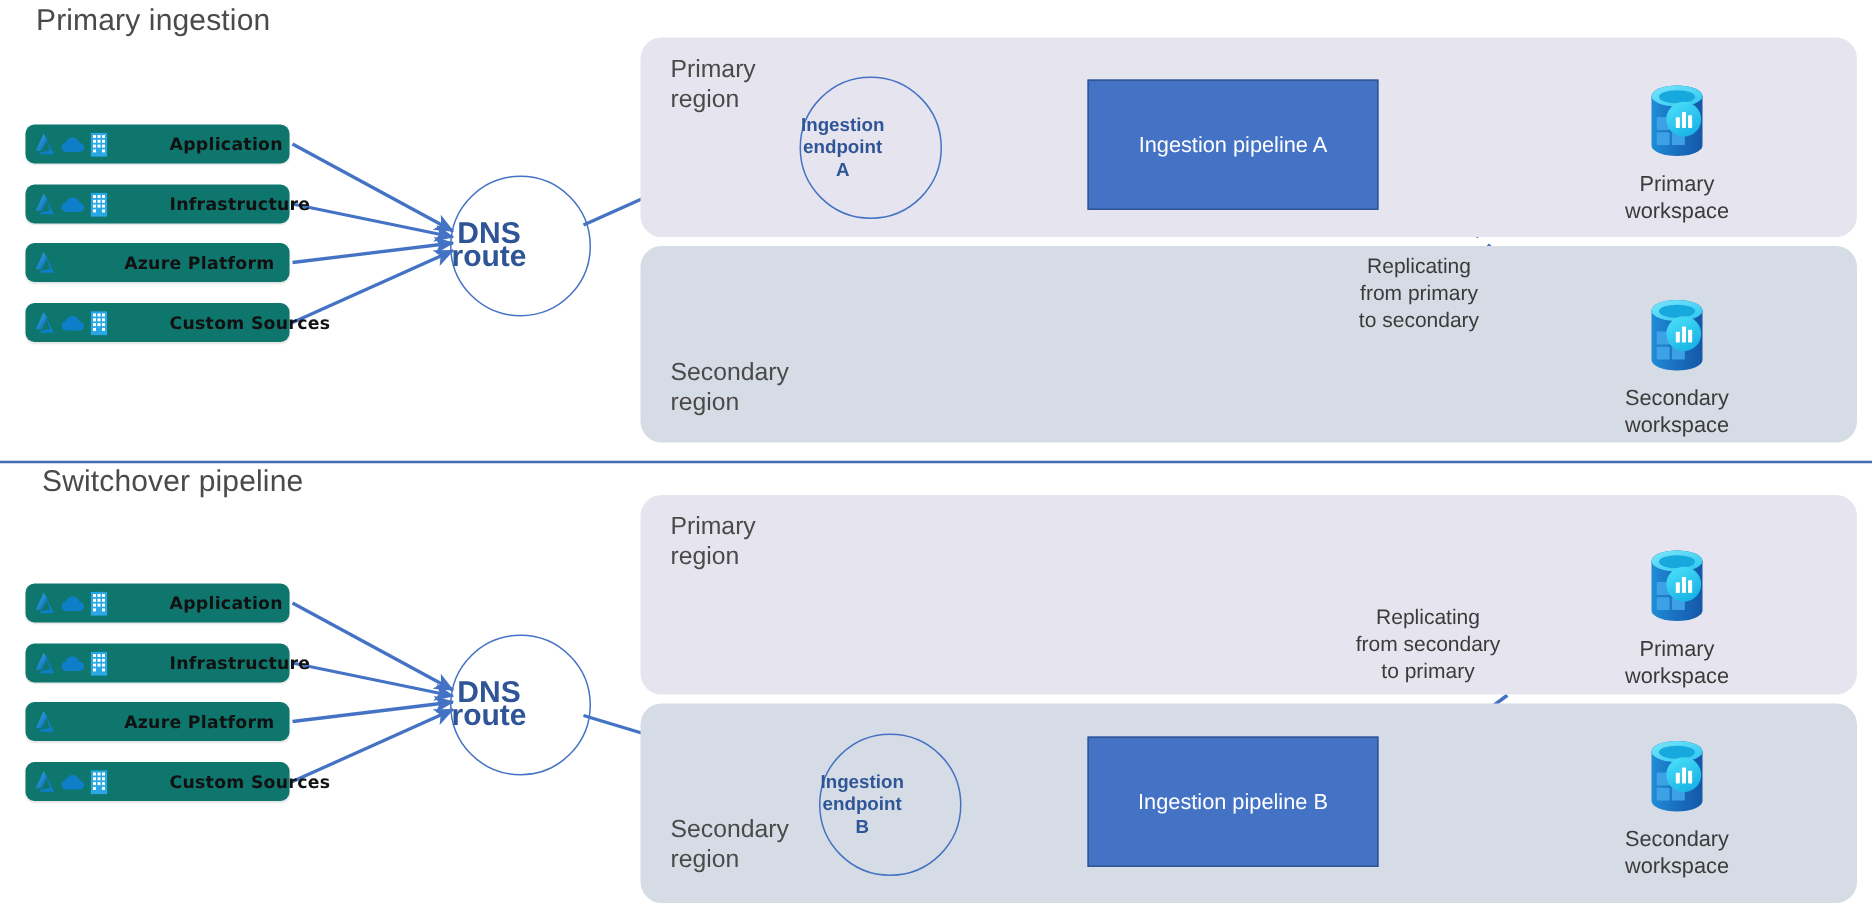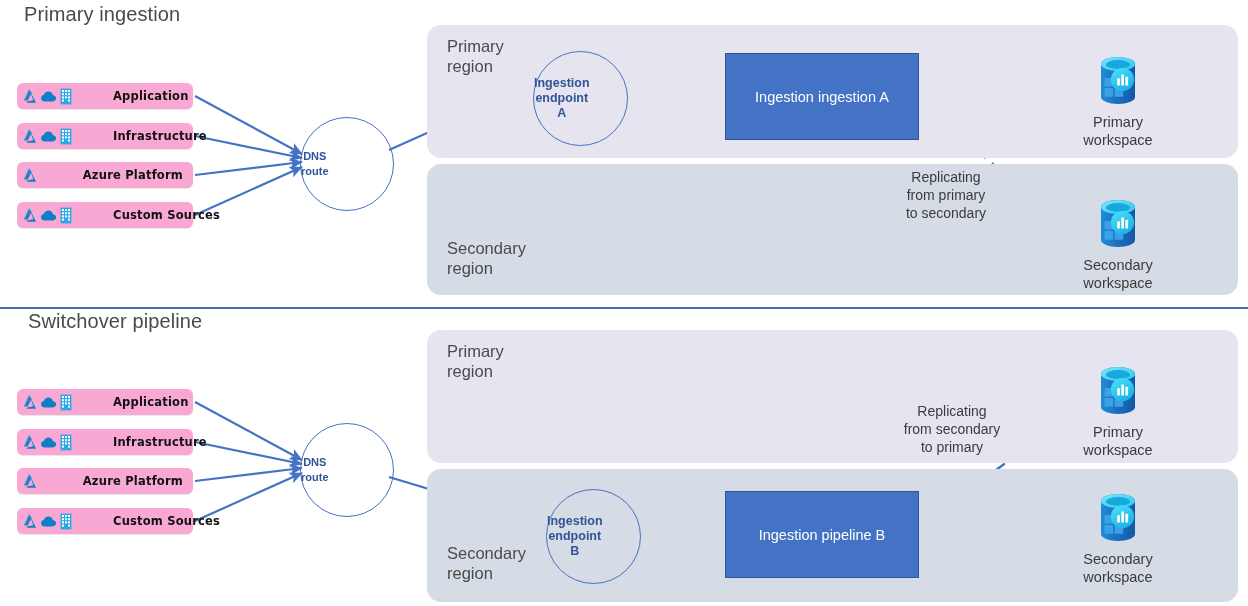--- a/index.html
+++ b/index.html
@@ -15,21 +15,21 @@
 
   
   .section-title{
     position:absolute;font-size:20px;color:#4a4a4a;white-space:nowrap;
     letter-spacing:.1px;
   }
 
   
   .src-chip{
     position:absolute;height:26px;width:176px;
-    background:#f9a8d4;border-radius:6px;
+    background:#0f766e;border-radius:6px;
     display:flex;align-items:center;
     box-shadow:0 1px 1px rgba(0,0,0,.10);
     gap:41px;
   }
   .src-icons{display:flex;align-items:center;gap:3px;padding-left:6px;width:56px;box-sizing:border-box;}
   .src-label{
     flex:1;text-align:right;padding-right:10px;
     font-size:11.5px;font-weight:bold;color:#111;letter-spacing:.2px;
     font-family:"DejaVu Sans","Liberation Sans",sans-serif;
     white-space:nowrap;
@@ -41,21 +41,21 @@
     position:absolute;font-size:16.5px;color:#4a4a4a;line-height:20px;white-space:nowrap;
   }
 
   
   .circle-node{
     position:absolute;border-radius:50%;
     border:1.4px solid #4472c4;background:transparent;
     display:flex;align-items:center;text-align:center;
     color:#2f5597;font-weight:bold;line-height:15px;
   }
-  .dns-node{font-size:11px;}
+  .dns-node{font-size:20px;}
   .ep-node{font-size:12.5px;}
 
   
   .pipeline{
     position:absolute;background:#4472c4;border:1px solid #2f5597;
     display:flex;align-items:center;justify-content:center;
     color:#ffffff;font-size:14.5px;white-space:nowrap;
   }
 
   
@@ -253,21 +253,21 @@
 
   <div class="circle-node ep-node" style="left:533px;top:51px;width:93px;height:93px;">
     <span>
       <span>Ingestion</span><br>
       <span>endpoint</span><br>
       <span>A</span>
     </span>
   </div>
 
   <div class="pipeline" style="left:725px;top:53px;width:192px;height:85px;">
-    <span>Ingestion ingestion A</span>
+    <span>Ingestion pipeline A</span>
   </div>
 
   <div class="annot" style="left:886px;top:168px;width:120px;">Replicating
 from primary
 to secondary</div>
 
   <div class="workspace" style="left:1058px;top:55px;">
     <svg width="50" height="52" viewBox="0 0 50 52">
       <ellipse cx="25" cy="9" rx="17" ry="7" fill="#0f6cbd"></ellipse>
       <path d="M8 9 L8 42 A17 7 0 0 0 42 42 L42 9 Z" fill="url(#wsBody)"></path>

